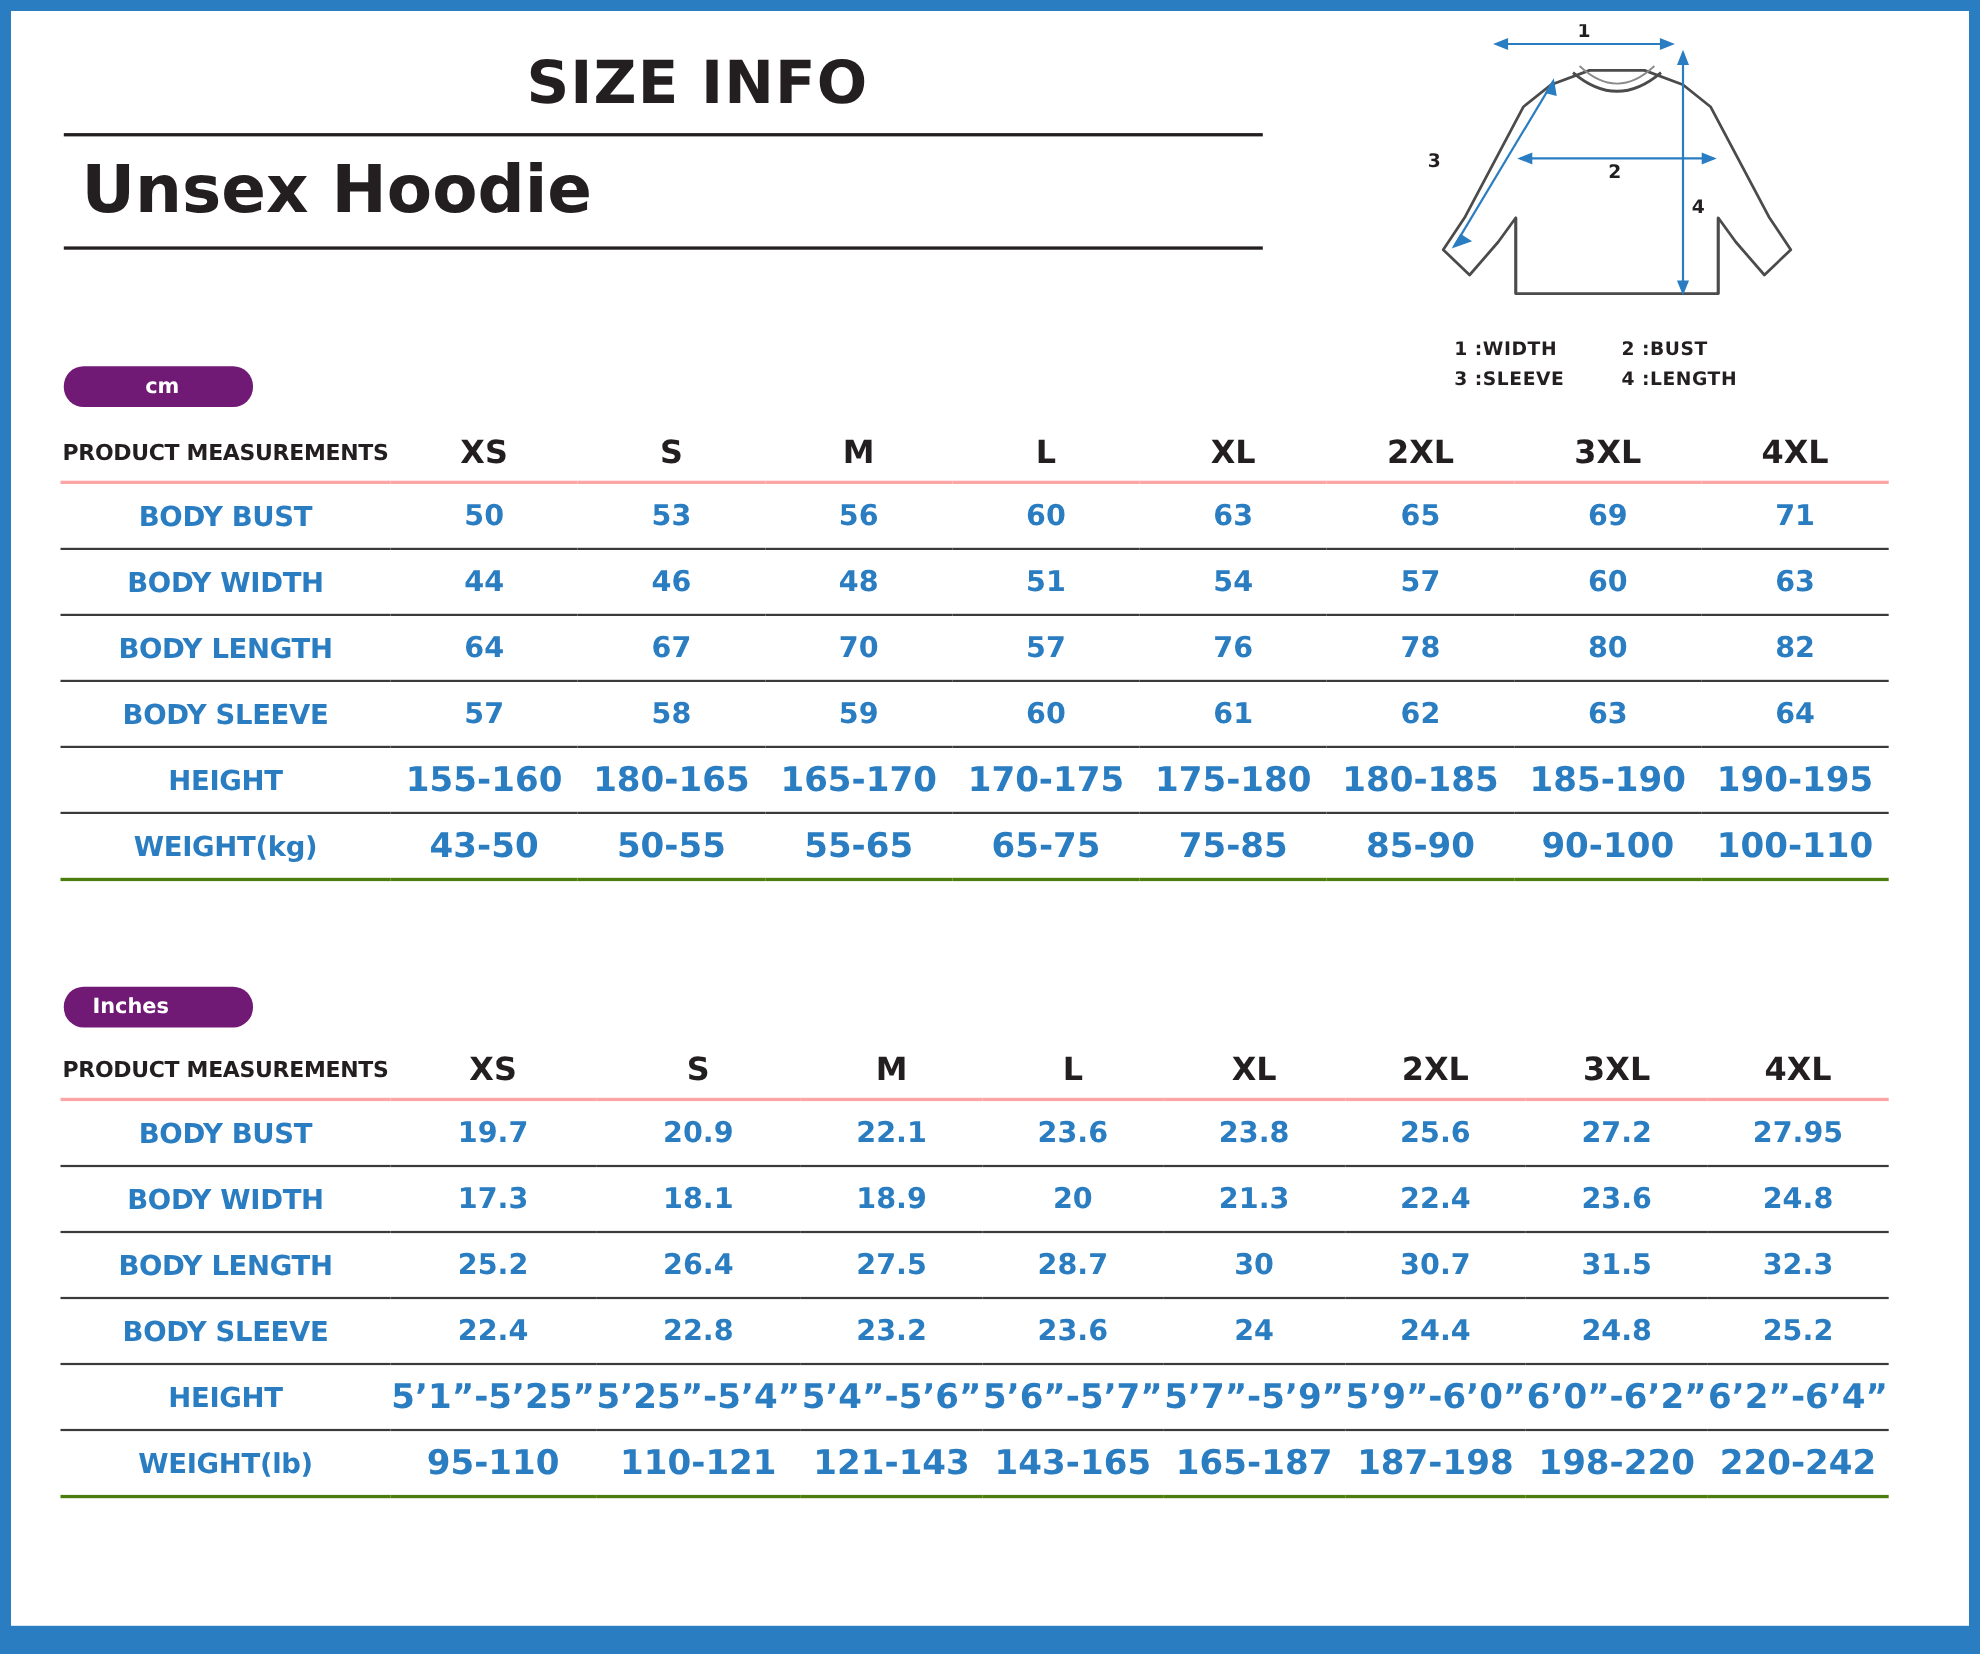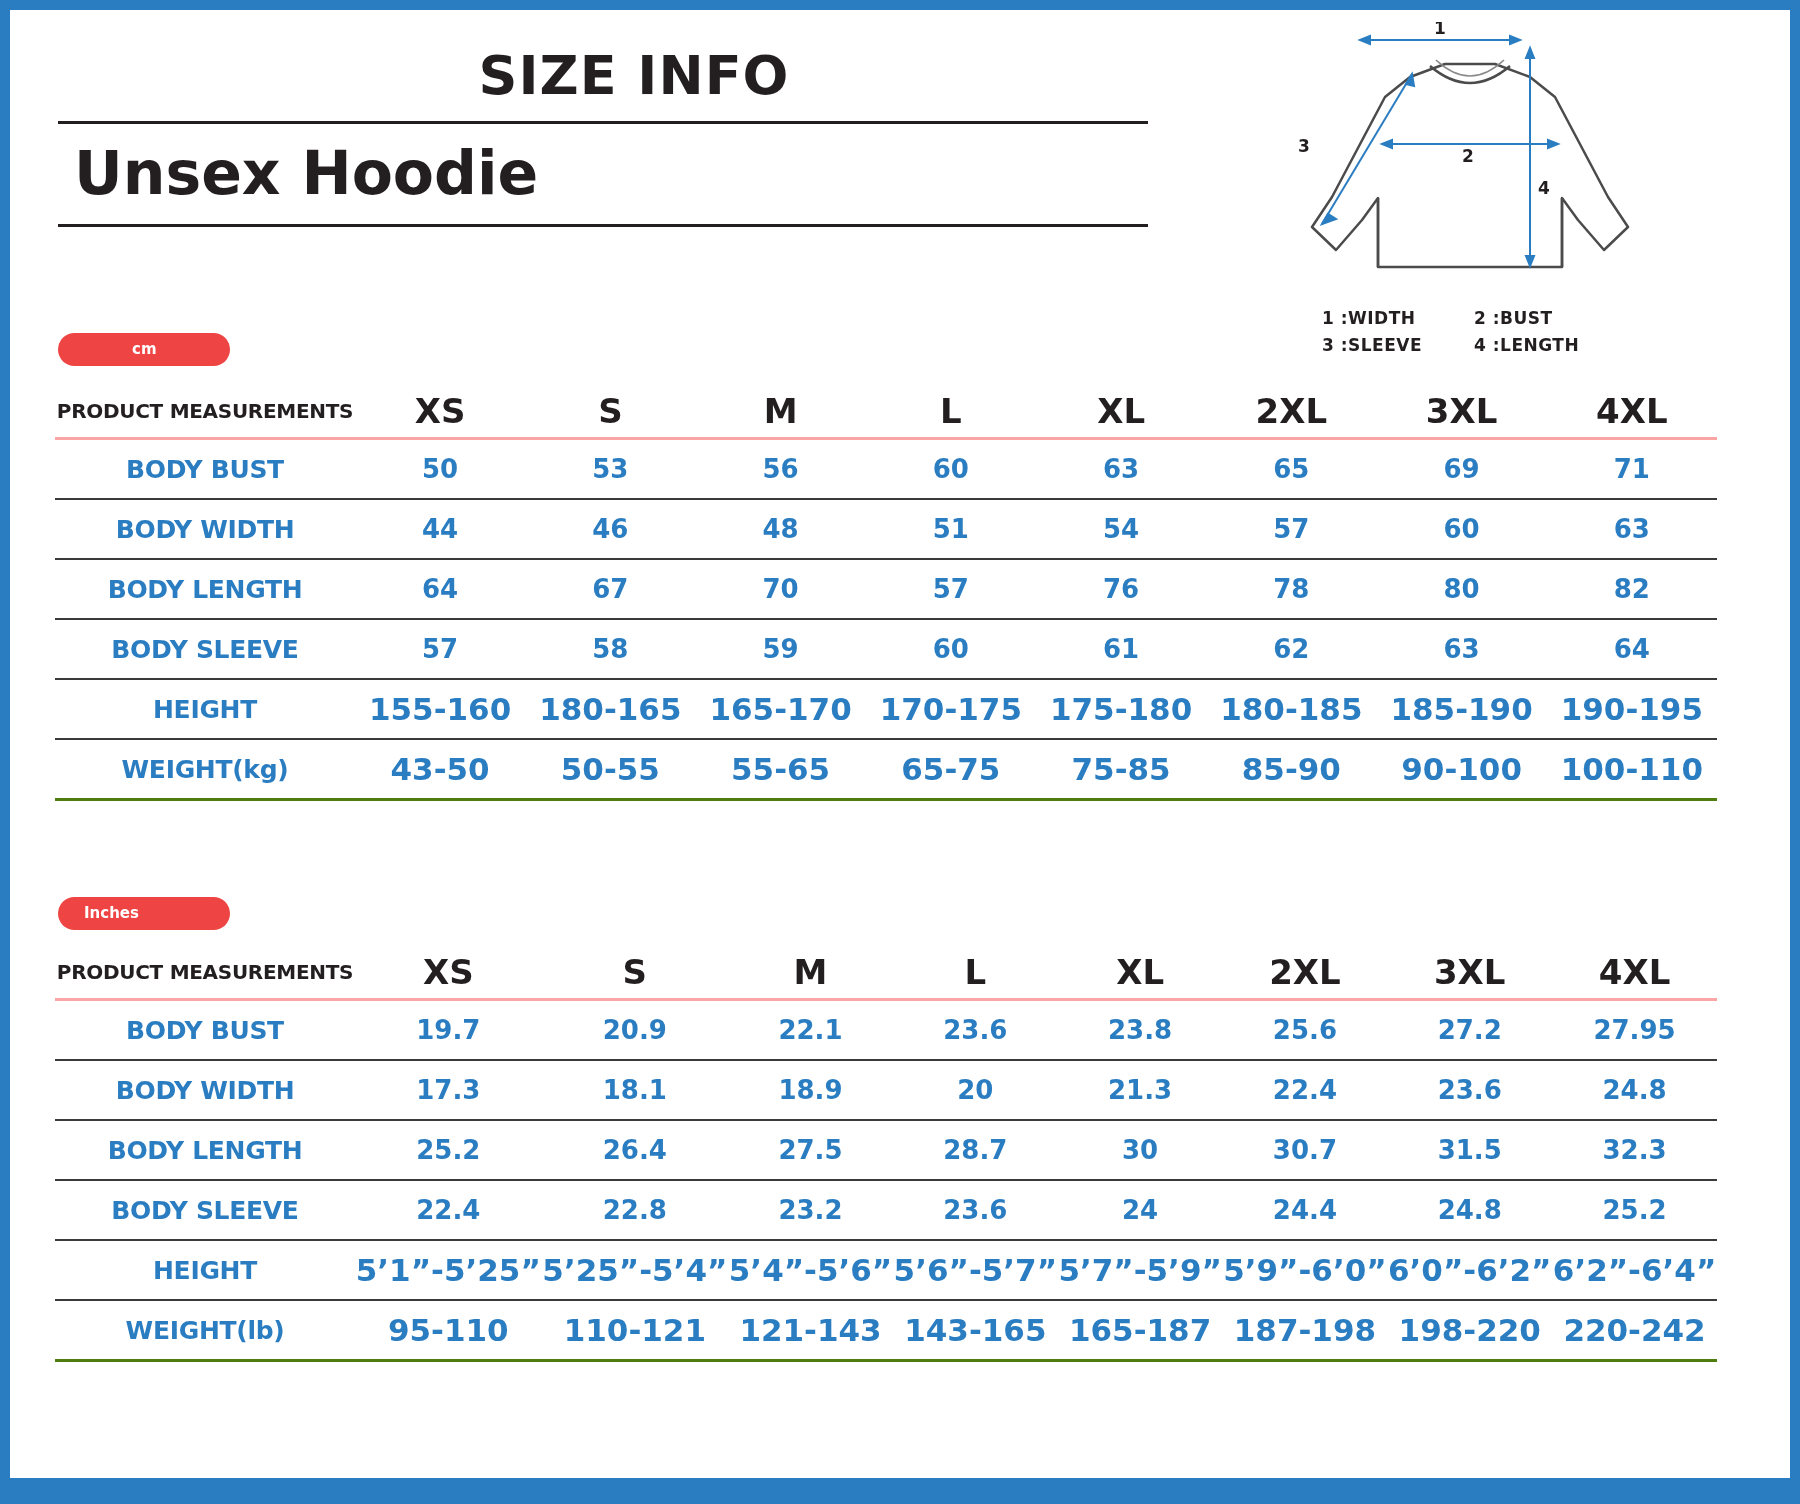--- a/index.html
+++ b/index.html
@@ -99,25 +99,25 @@
     line-height: 1.6;
   }
   .legend .row { display: flex; }
   .legend .c1 { width: 152px; }
   .legend .c2 { width: 160px; }
 
   
   .unit-pill {
     position: absolute;
     border-radius: 18px;
-    background: #ef4444;
+    background: #701a75;
     color: #ffffff;
     font-family: "DejaVu Sans", sans-serif;
     font-weight: bold;
-    font-size: 15px;
+    font-size: 19px;
     padding: 7px 0 8px 0;
     text-align: left;
     padding-left: 74px;
     box-sizing: border-box;
   }
   #pill-cm { left: 58px; top: 333px; width: 172px; }
   #pill-in { left: 58px; top: 897px; width: 172px; padding-left: 26px; text-align: left;}
 
   
   table.size {
@@ -149,21 +149,21 @@
     font-size: 20px;
     color: #231f20;
     padding-left: 4px;
     letter-spacing: -0.3px;
     width: 300px;
     height: 52px;
   }
   th.hdr-size {
     font-family: "DejaVu Sans", sans-serif;
     font-weight: bold;
-    font-size: 34px;
+    font-size: 29px;
     color: #231f20;
     height: 52px;
   }
   td.row-label {
     text-align: left;
     font-family: "DejaVu Sans", sans-serif;
     font-weight: bold;
     font-size: 25px;
     color: #2b7dc2;
     padding-left: 4px;

